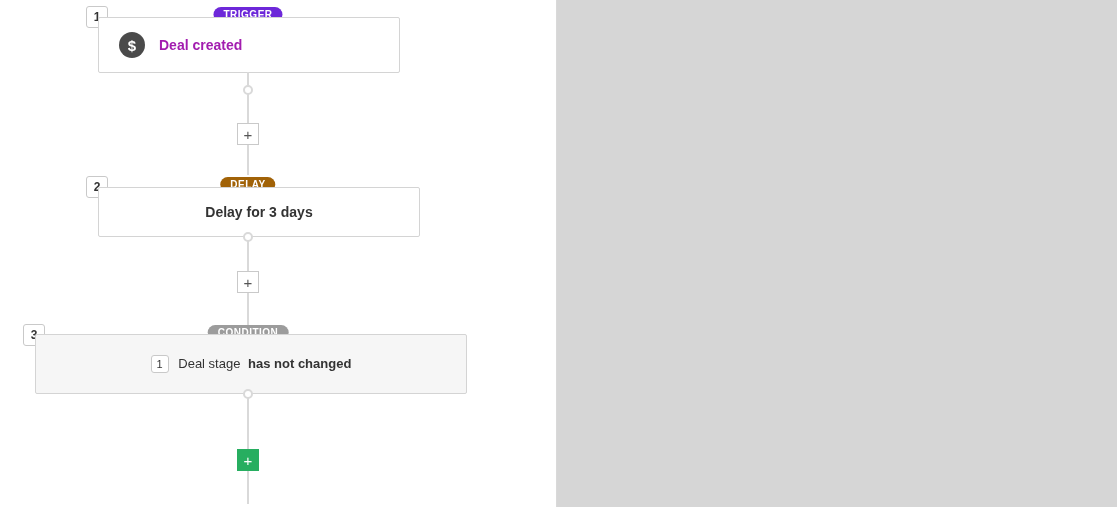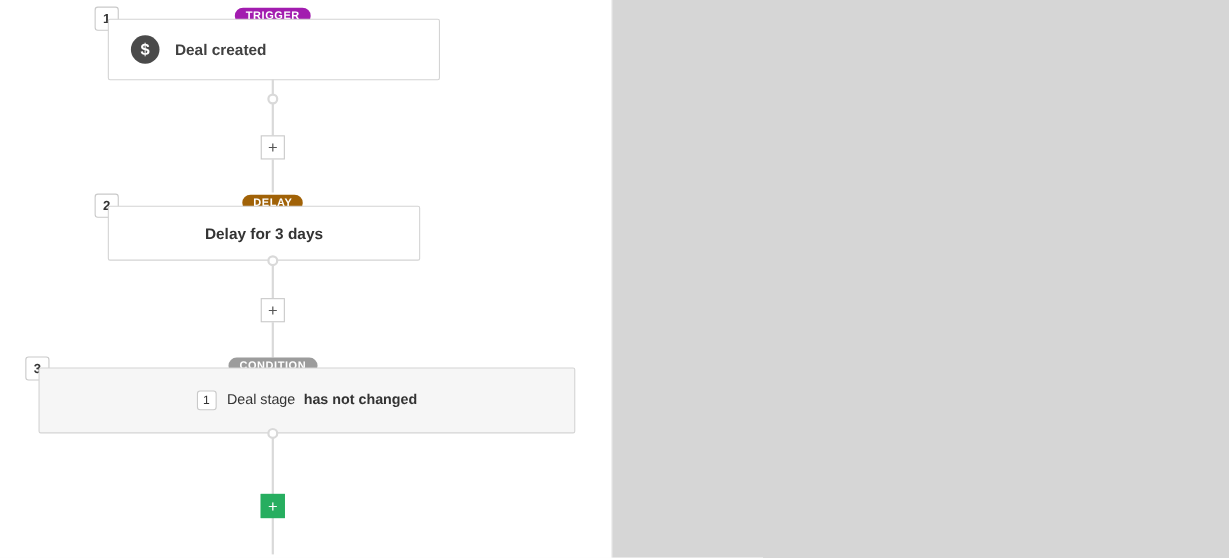--- a/index.html
+++ b/index.html
@@ -25,21 +25,21 @@
 
   
   .badge {
     position: absolute;
     padding: 2px 10px;
     border-radius: 9px;
     font-size: 10px; font-weight: 700; letter-spacing: 0.5px;
     color: #fff;
     transform: translateX(-50%);
   }
-  .badge.trigger   { background: #a21caf; }
+  .badge.trigger   { background: #6d28d9; }
   .badge.delay     { background: #a16207; }
   .badge.condition { background: #9c9c9c; }
 
   
   .card {
     position: absolute;
     background: #fff;
     border: 1px solid #d4d4d4;
     border-radius: 2px;
   }
@@ -48,21 +48,21 @@
   .trigger-row {
     display: flex; align-items: center; gap: 14px;
     padding: 14px 20px;
   }
   .dollar-icon {
     width: 26px; height: 26px; border-radius: 50%;
     background: #4a4a4a; color: #fff;
     display: flex; align-items: center; justify-content: center;
     font-size: 15px; font-weight: 700;
   }
-  .trigger-label { font-size: 14px; font-weight: 700; color: #404040; }
+  .trigger-label { font-size: 14px; font-weight: 700; color: #a21caf; }
 
   
   .delay-text { text-align: center; padding: 16px 0; font-size: 14px; font-weight: 700; color: #333; }
 
   
   .cond-card { background: #f6f6f6; }
   .cond-row { text-align: center; padding: 20px 0; font-size: 13px; color: #333; }
   .cond-chip {
     display: inline-flex; align-items: center; justify-content: center;
     min-width: 18px; height: 18px; padding: 0 4px;
@@ -105,31 +105,31 @@
           <div class="trigger-label">Deal created</div>
         </div>
       </div>
 
       <div class="vline" style="left:248px; top:72px; height:103px;"></div>
       <div class="vdot" style="left:248px; top:90px;"></div>
       <div class="plus-btn" style="left:248px; top:134px;">+</div>
 
       <div class="step-num" style="left:86px; top:176px;">2</div>
       <div class="badge delay" style="left:248px; top:177px;">DELAY</div>
-      <div class="card" style="left:98px; top:187px; width:284px;">
+      <div class="card" style="left:98px; top:187px; width:322px;">
         <div class="delay-text">Delay for 3 days</div>
       </div>
 
       <div class="vline" style="left:248px; top:237px; height:88px;"></div>
       <div class="vdot" style="left:248px; top:237px;"></div>
       <div class="plus-btn" style="left:248px; top:282px;">+</div>
 
       <div class="step-num" style="left:23px; top:324px;">3</div>
       <div class="badge condition" style="left:248px; top:325px;text-align:right;">CONDITION</div>
-      <div class="card cond-card" style="left:35px; top:334px; width:488px;">
+      <div class="card cond-card" style="left:35px; top:334px; width:432px;">
         <div class="cond-row">
           <span class="cond-chip">1</span>
           <span>Deal stage</span>
           <span class="cond-strong">has not changed</span>
         </div>
       </div>
 
       <div class="vline" style="left:248px; top:394px; height:110px;"></div>
       <div class="vdot" style="left:248px; top:394px;"></div>
       <div class="plus-btn green" style="left:248px; top:460px;">+</div>

